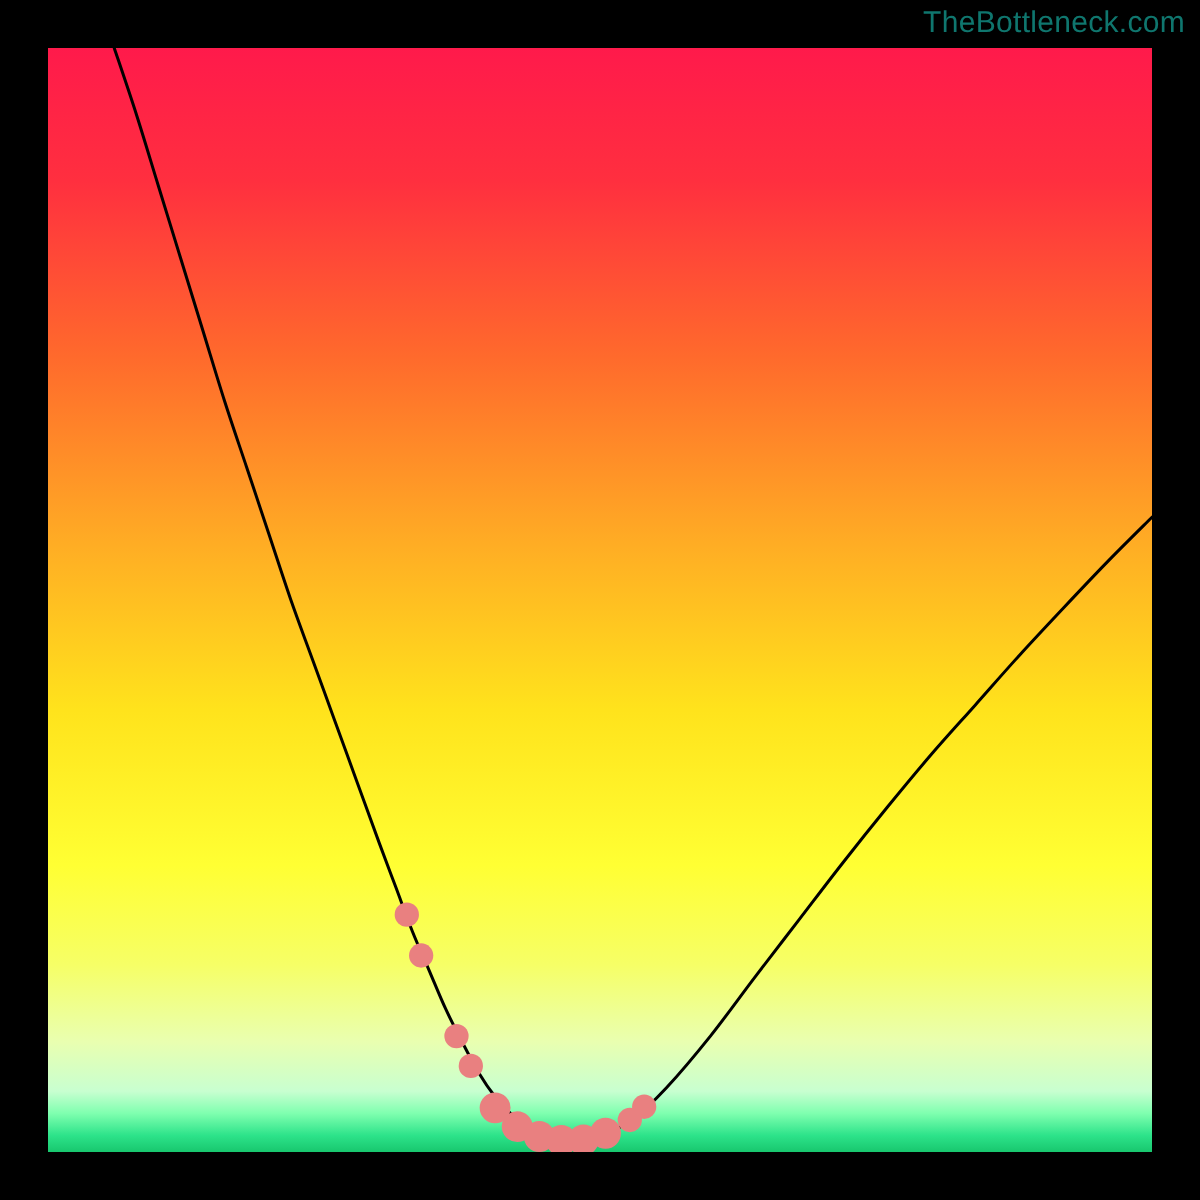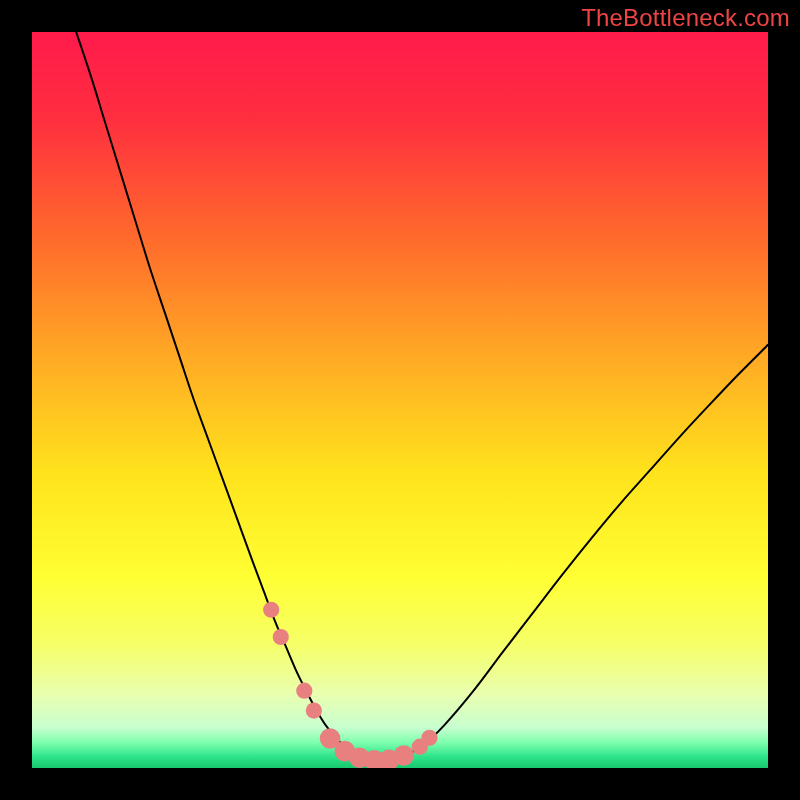--- a/index.html
+++ b/index.html
@@ -14,22 +14,22 @@
   .stage {
     position: relative;
     width: 800px;
     height: 800px;
     background: #000;
   }
   .watermark {
     position: absolute;
     top: 4px;
     right: 10px;
-    color: #ef4444;
-    font-size: 24px;
+    color: #0f766e;
+    font-size: 20px;
     font-weight: 500;
     letter-spacing: 0.2px;
     user-select: none;
   }
   svg.chart {
     position: absolute;
     left: 0;
     top: 0;
   }
 </style>

